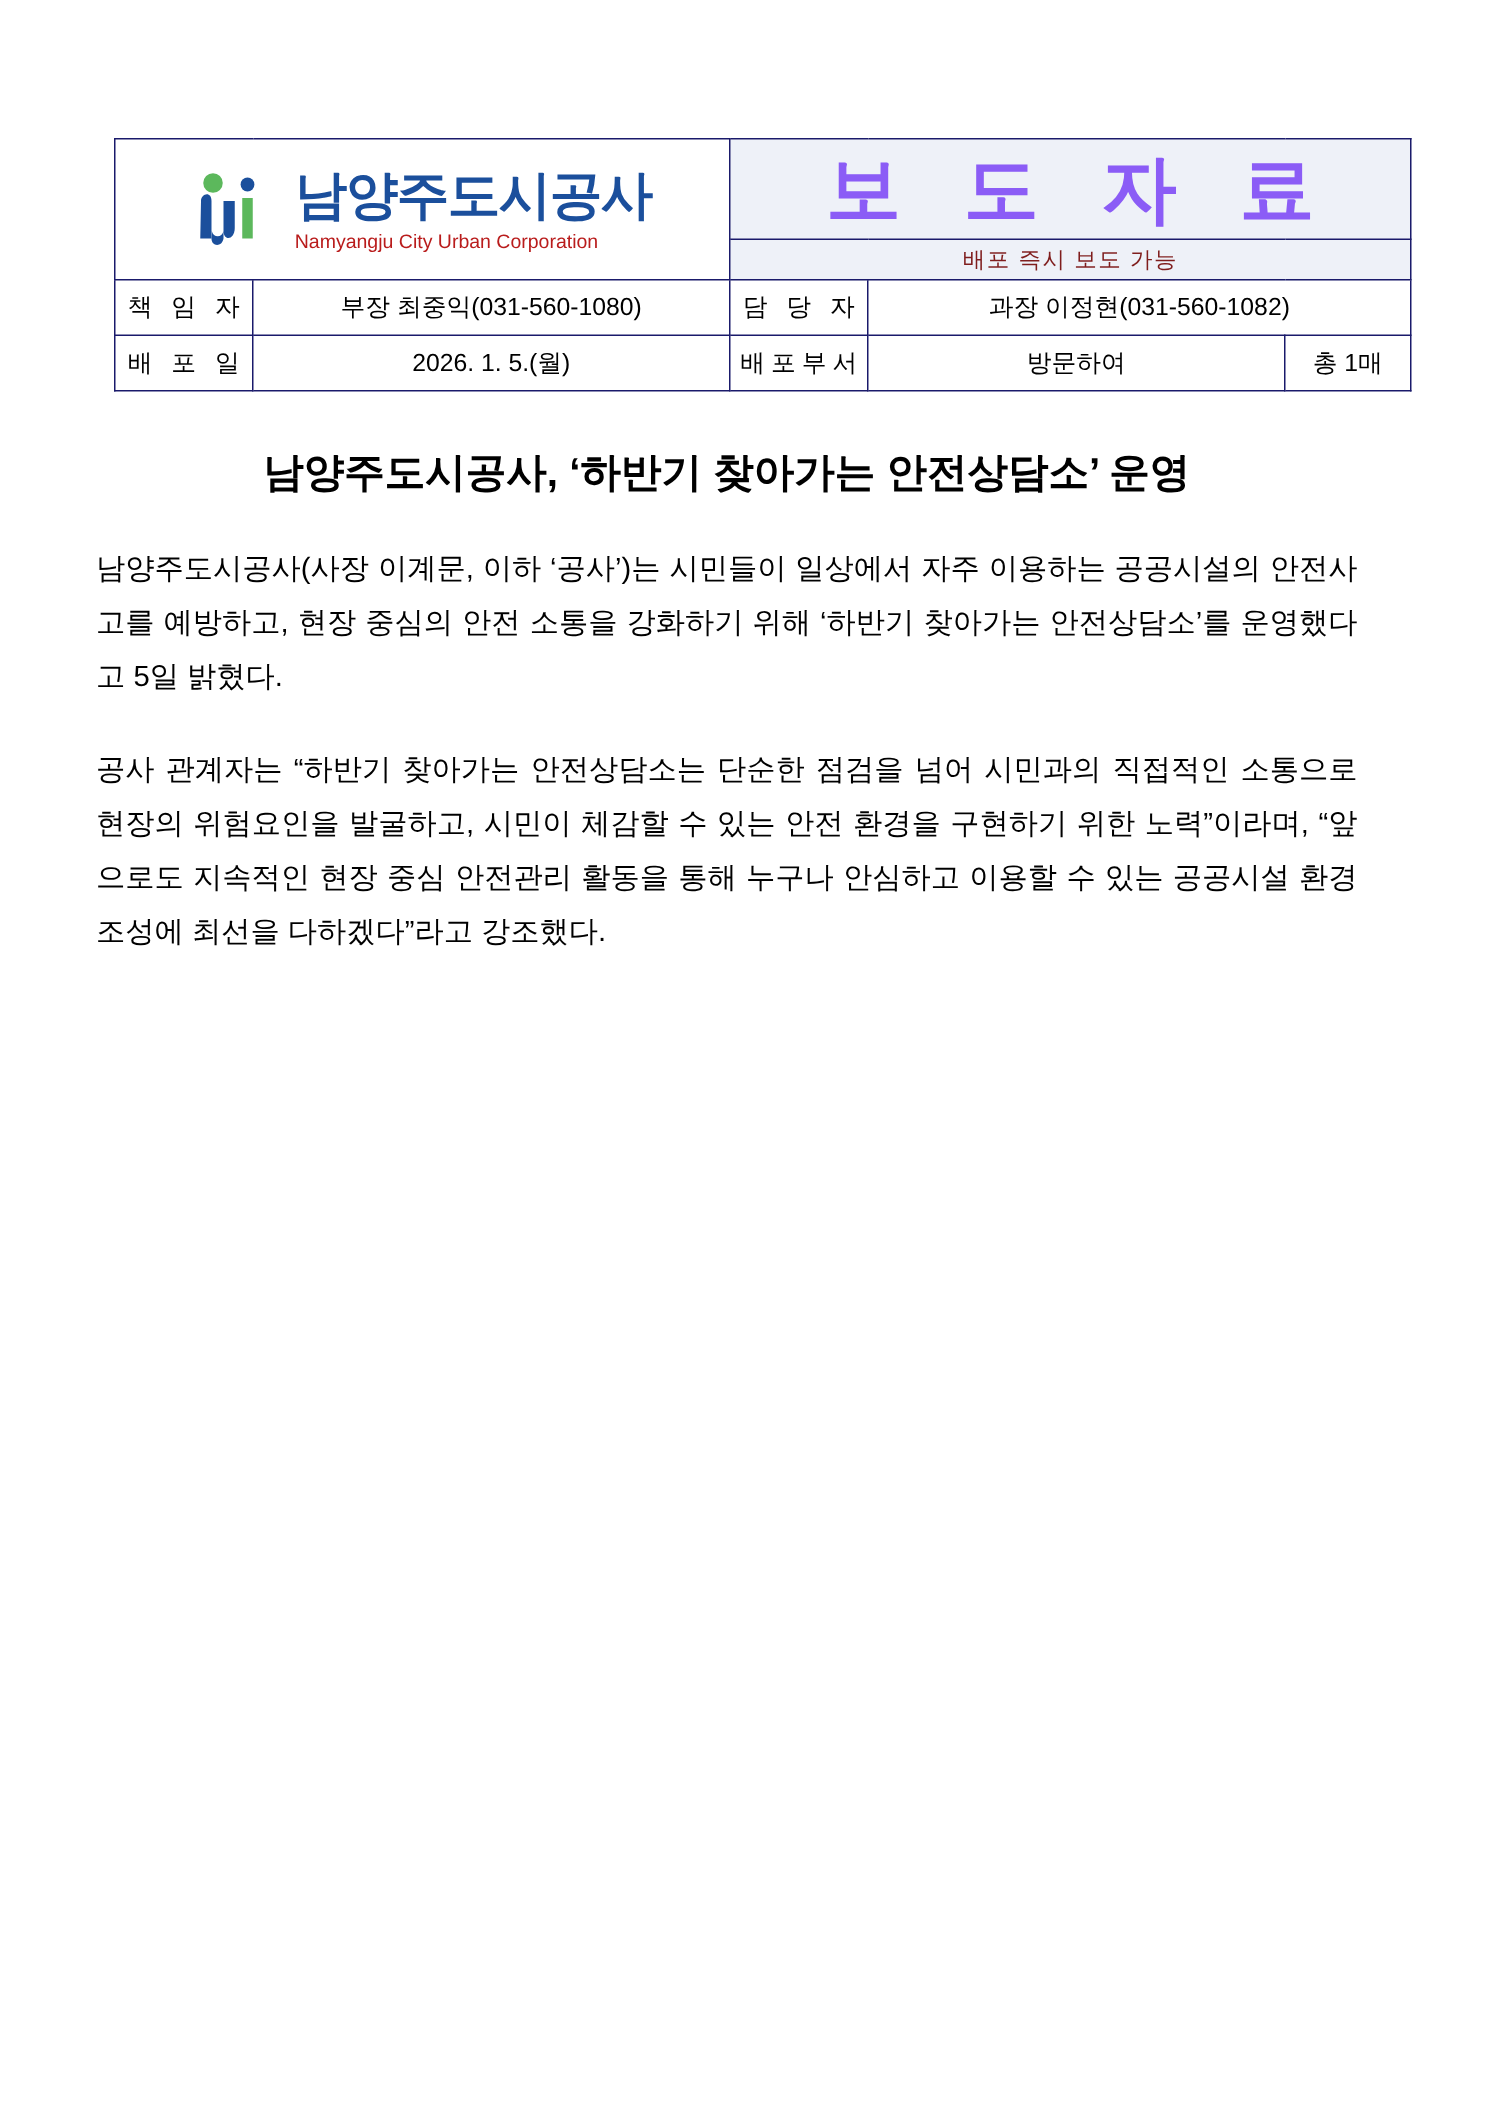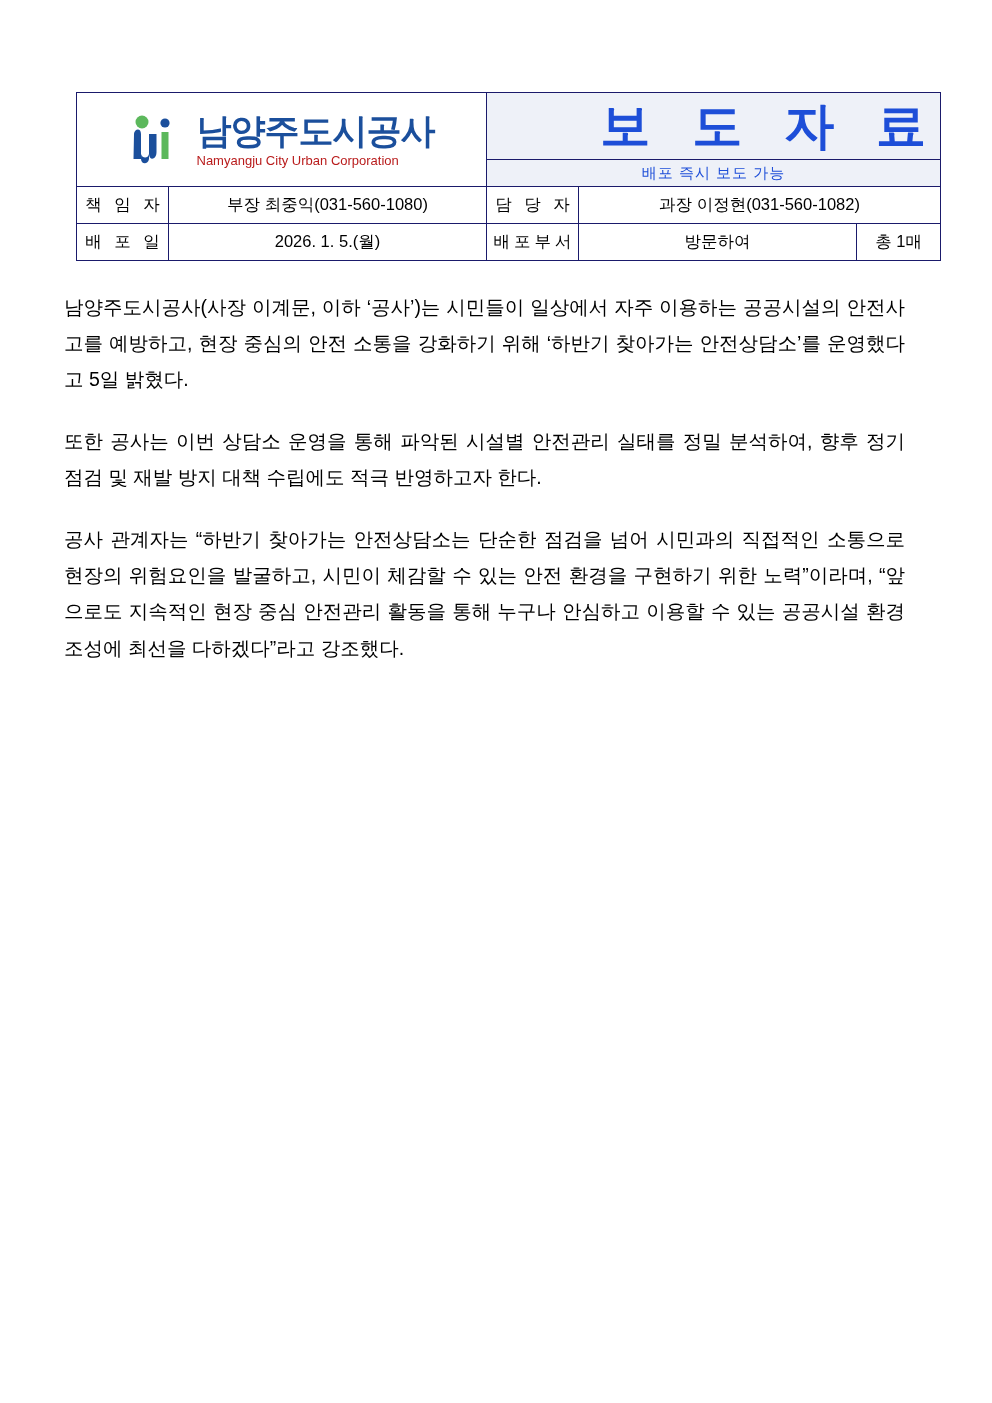--- a/index.html
+++ b/index.html
@@ -78,32 +78,31 @@
   td.title-cell {
     height: 66px;
     background: #eef1f8;
   }
   .title-big {
     font-family: "Liberation Sans", sans-serif;
     font-size: 50px;
     font-weight: bold;
     letter-spacing: 14px;
     text-indent: 14px;
-    color: #1d4ed8;
+    color: #8b5cf6;
     line-height: 1;
-    text-align: right;
   }
   td.subtitle-cell {
     height: 26px;
     background: #eef1f8;
   }
   .subtitle-small {
     font-family: "Liberation Sans", sans-serif;
     font-size: 15px;
-    color: #1d4ed8;
+    color: #7f1d1d;
     letter-spacing: 1px;
   }
   td.lbl {
     letter-spacing: 4px;
     text-indent: 4px;
     height: 36px;
   }
   td.val {
     height: 36px;
     letter-spacing: 0px;
@@ -199,21 +198,21 @@
       <tr>
         <td class="lbl">배 포 일</td>
         <td class="val">2026. 1. 5.(월)</td>
         <td class="lbl">배포부서</td>
         <td class="val">방문하여</td>
         <td class="val">총 1매</td>
       </tr>
     </tbody>
   </table>
 
+  <h1 class="doc-title">남양주도시공사, ‘하반기 찾아가는 안전상담소’ 운영</h1>
 
 
   <div class="body-text">
     <p class="para">남양주도시공사(사장 이계문, 이하 ‘공사’)는 시민들이 일상에서 자주 이용하는 공공시설의 안전사고를 예방하고, 현장 중심의 안전 소통을 강화하기 위해 ‘하반기 찾아가는 안전상담소’를 운영했다고 5일 밝혔다.</p>
-    <p class="para">또한 공사는 이번 상담소 운영을 통해 파악된 시설별 안전관리 실태를 정밀 분석하여, 향후 정기 점검 및 재발 방지 대책 수립에도 적극 반영하고자 한다.</p>
     <p class="para">공사 관계자는 “하반기 찾아가는 안전상담소는 단순한 점검을 넘어 시민과의 직접적인 소통으로 현장의 위험요인을 발굴하고, 시민이 체감할 수 있는 안전 환경을 구현하기 위한 노력”이라며, “앞으로도 지속적인 현장 중심 안전관리 활동을 통해 누구나 안심하고 이용할 수 있는 공공시설 환경 조성에 최선을 다하겠다”라고 강조했다.</p>
   </div>
 
 </div>
 
 </body></html>

